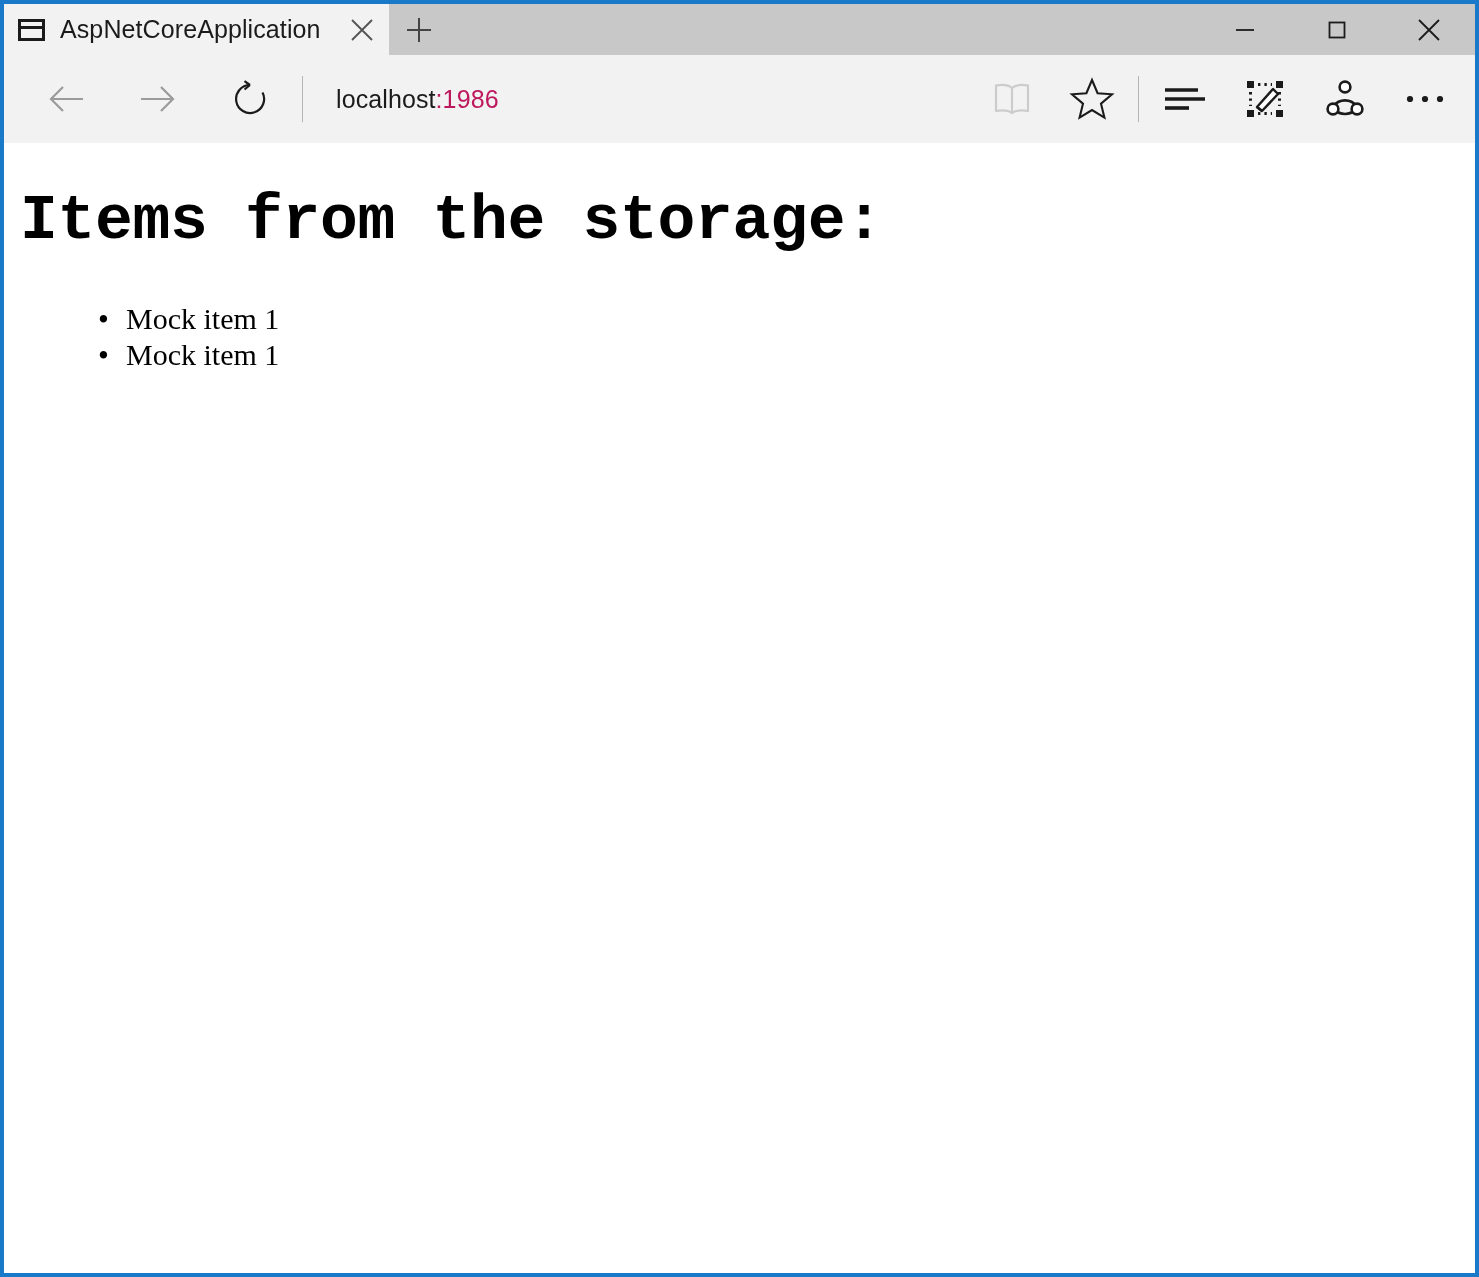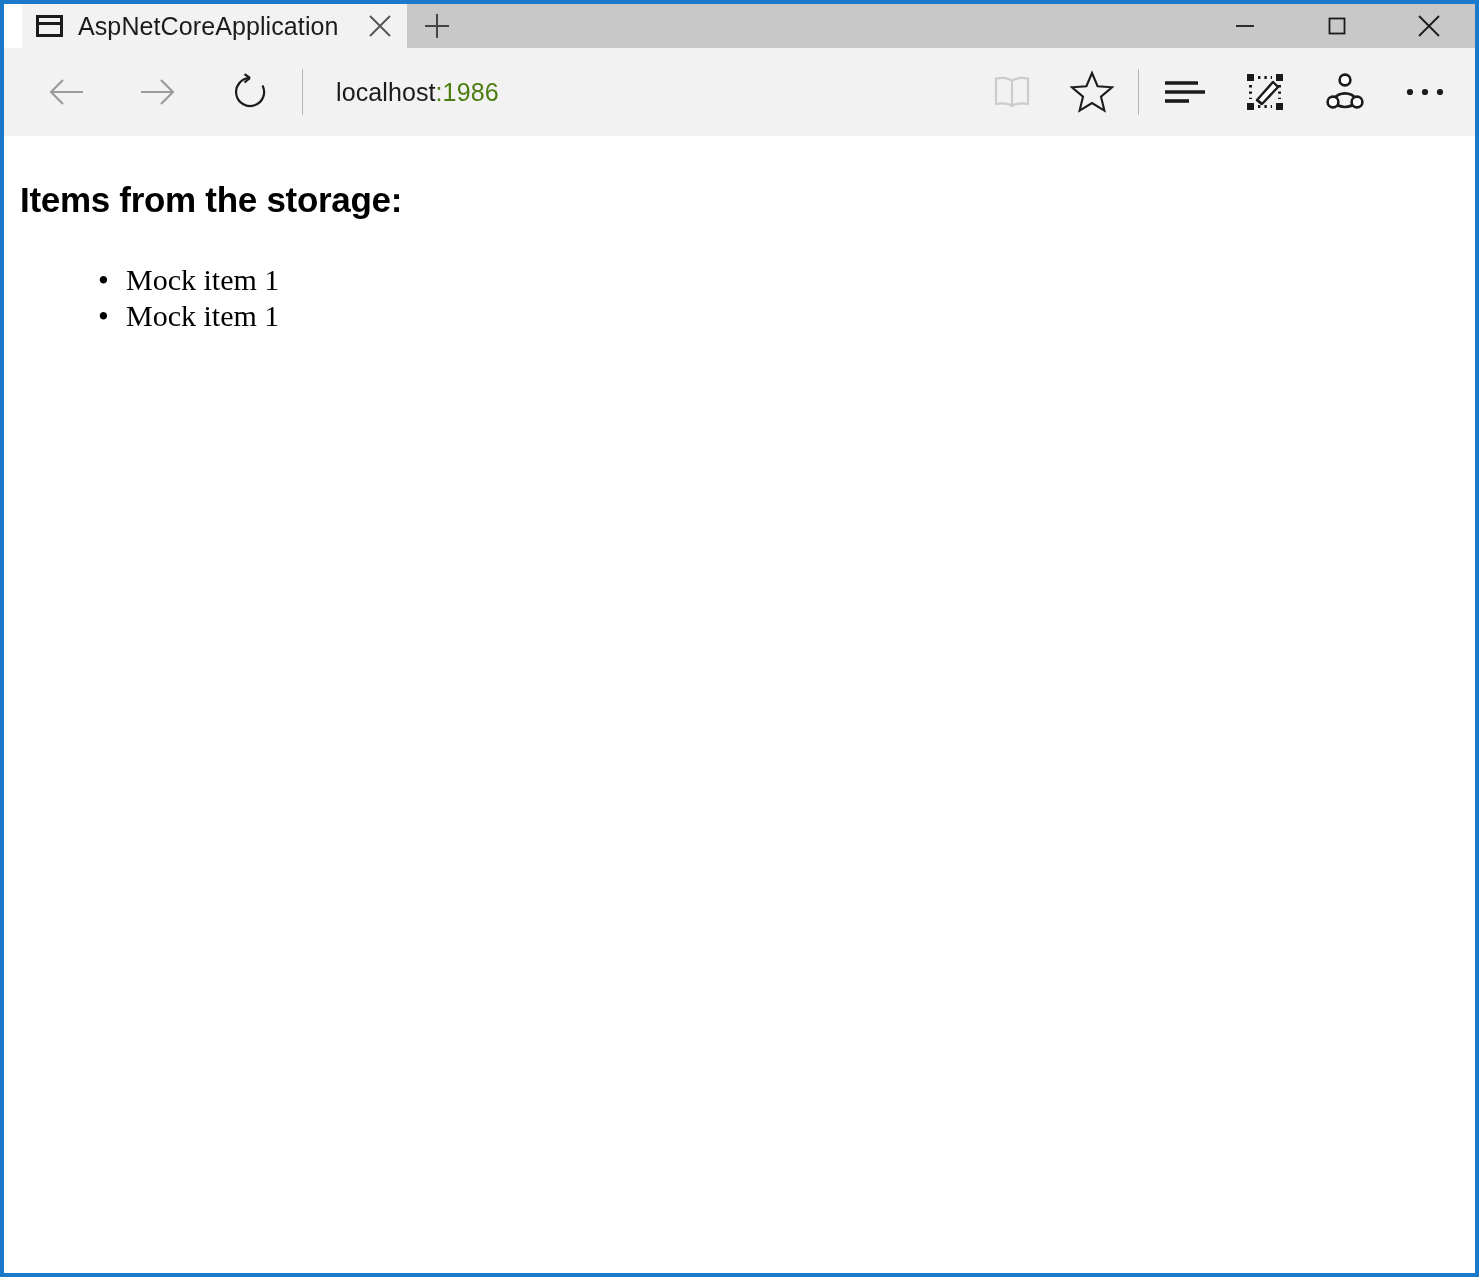--- a/index.html
+++ b/index.html
@@ -25,26 +25,25 @@
     box-sizing: border-box;
     border: 4px solid #1a7ac9;
     background: #ffffff;
     display: flex;
     flex-direction: column;
   }
 
   
   .titlebar {
     position: relative;
-    height: 44px;
+    height: 51px;
     background: #c8c8c8;
     display: flex;
     align-items: stretch;
     flex: 0 0 auto;
-    margin-left: 18px;
   }
   .tab {
     width: 385px;
     background: #f2f2f2;
     display: flex;
     align-items: center;
     padding: 0 0 0 14px;
     box-sizing: border-box;
     position: relative;
   }
@@ -140,43 +139,43 @@
     display: flex;
     align-items: center;
     padding-left: 27px;
     box-sizing: border-box;
     font-size: 25px;
     color: #1b1b1b;
     letter-spacing: .1px;
     cursor: text;
   }
   .url-host { color: #1b1b1b; }
-  .url-port { color: #4d7c0f; }
+  .url-port { color: #be185d; }
 
   .toolicon {
     width: 80px;
     height: 88px;
     display: flex;
     align-items: center;
     justify-content: center;
     flex: 0 0 auto;
   }
 
   
   .content {
     flex: 1 1 auto;
     background: #ffffff;
     overflow: hidden;
     padding: 0 16px;
     box-sizing: border-box;
     font-family: "Liberation Serif", serif;
   }
   .page-heading {
-    font-family: Liberation Sans, sans-serif;
-    font-size: 35px;
+    font-family: Liberation Mono, monospace;
+    font-size: 63px;
     font-weight: bold;
     color: #000000;
     margin: 44px 0 4px 0;
     line-height: 1.12;
     letter-spacing: -0.3px;
   }
   .item-list {
     margin: 43px 0 0 0;
     padding-left: 78px;
     list-style: none;

